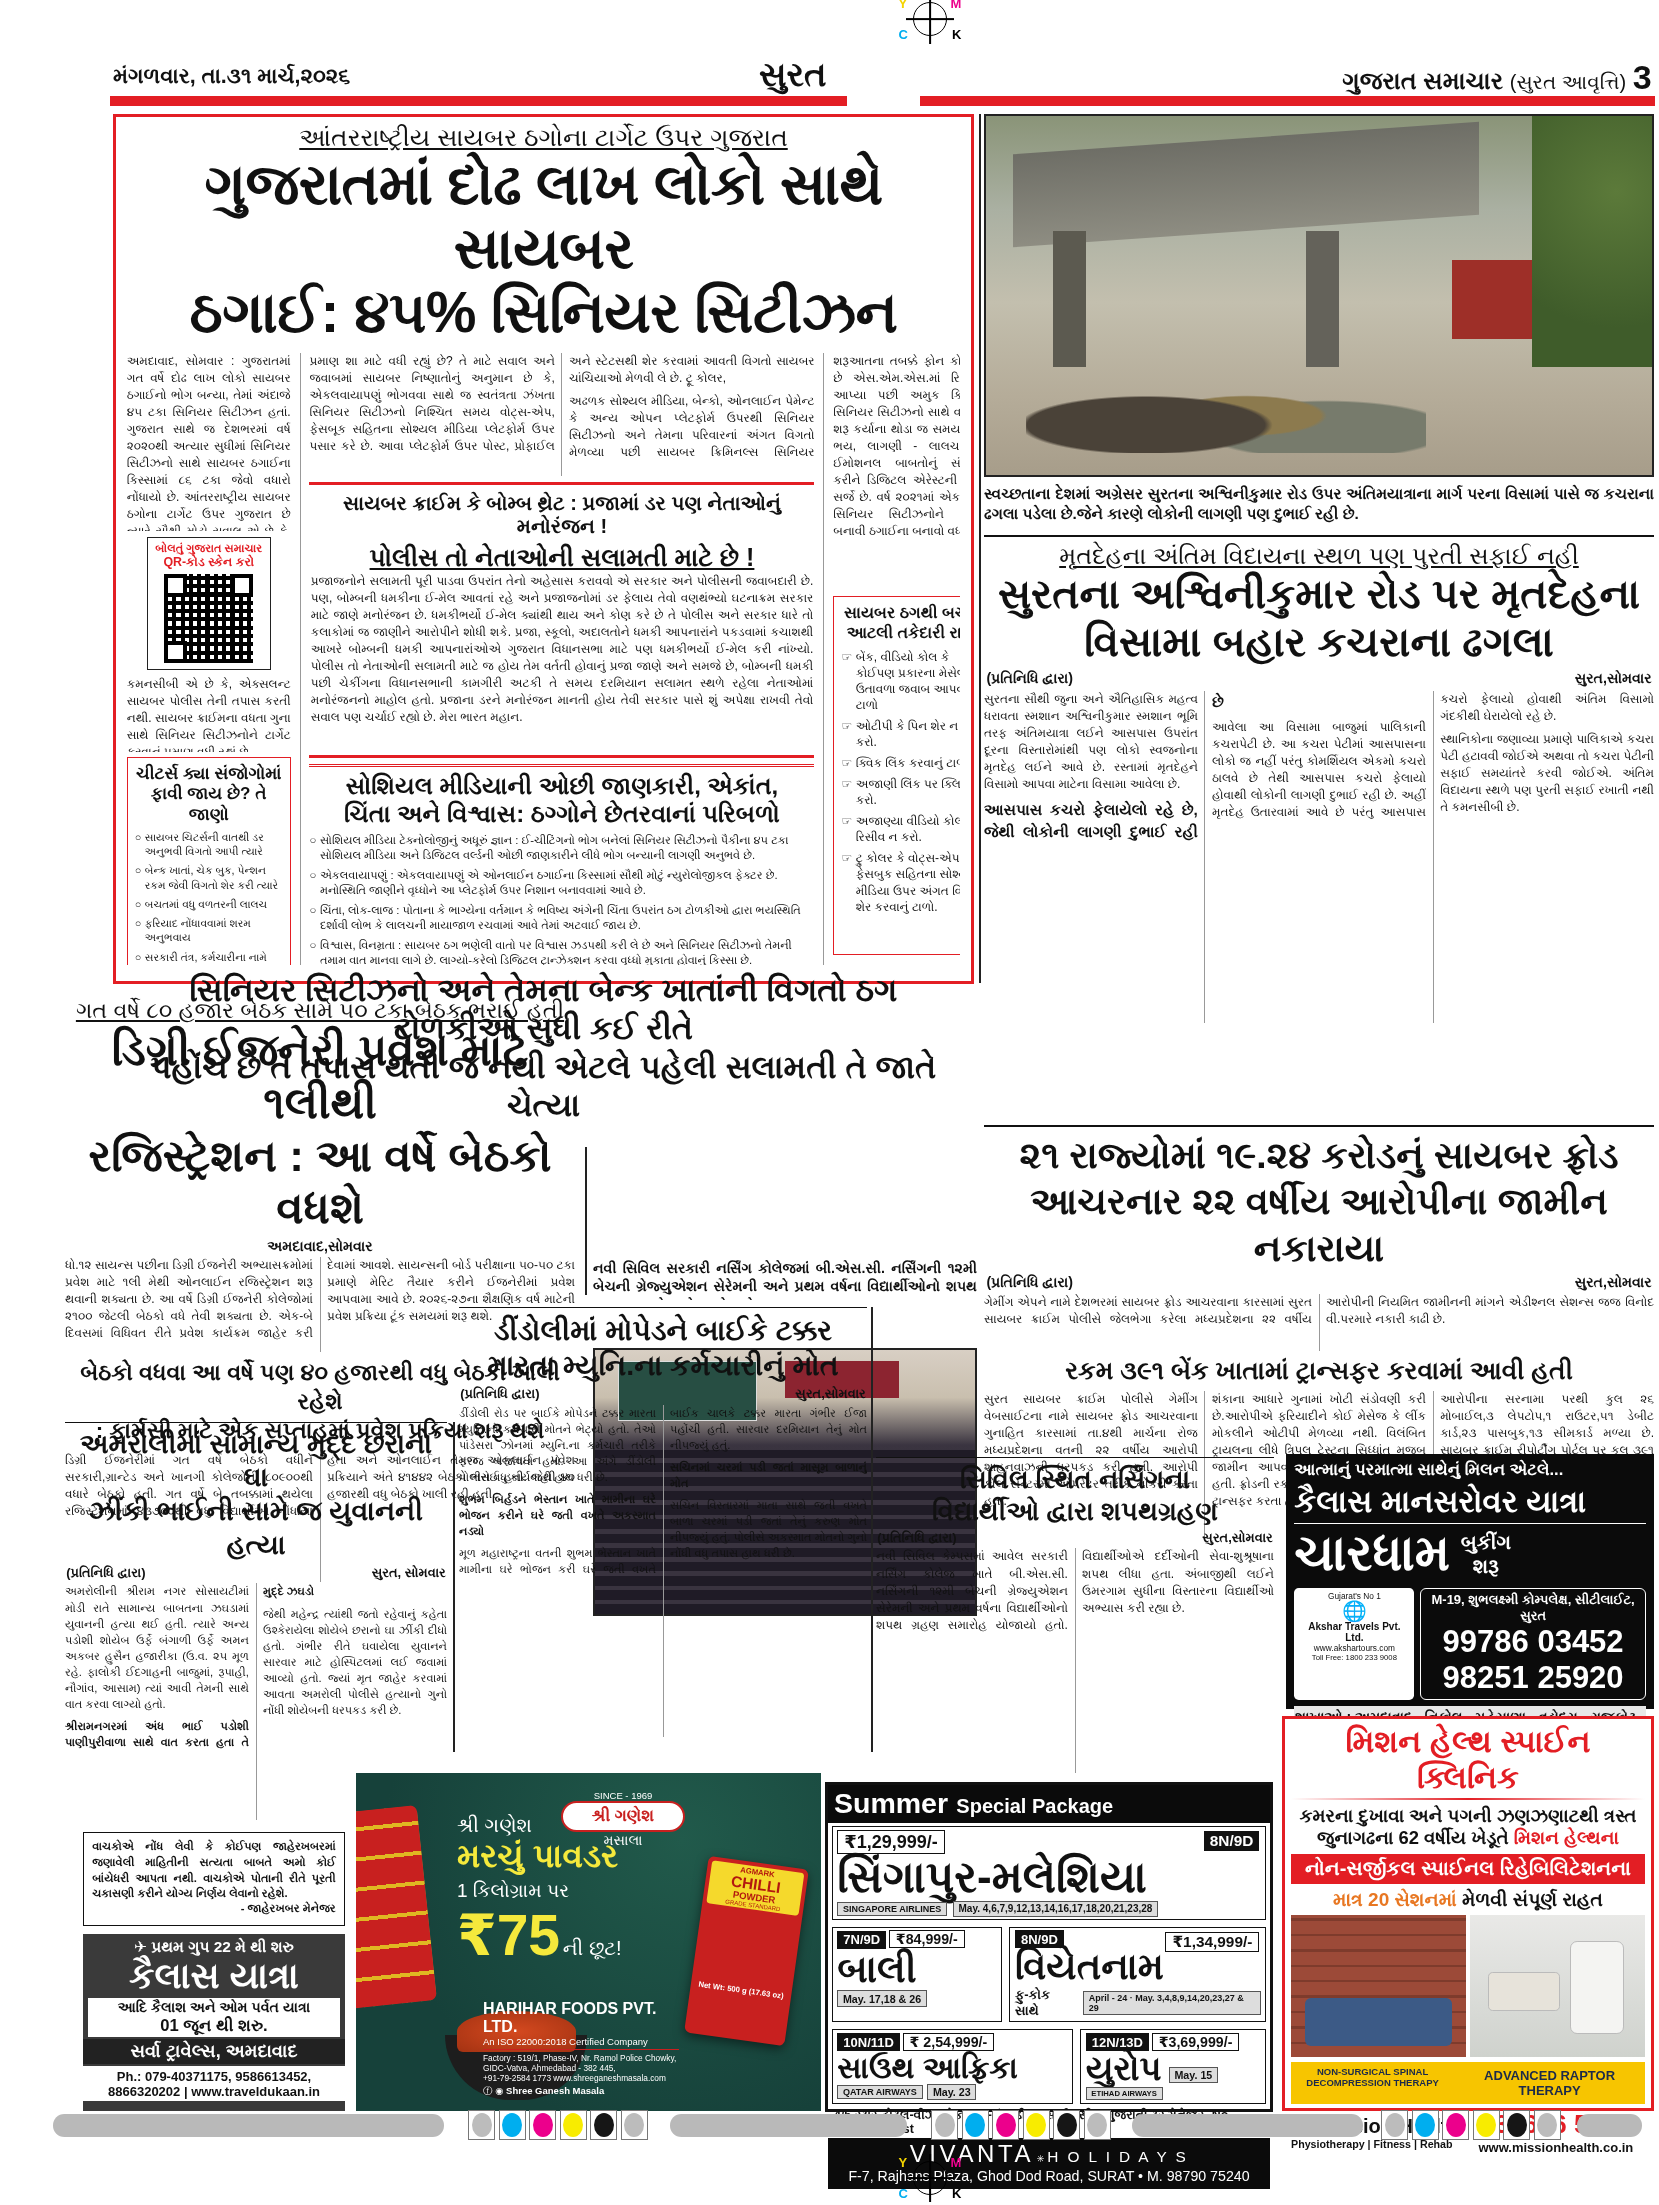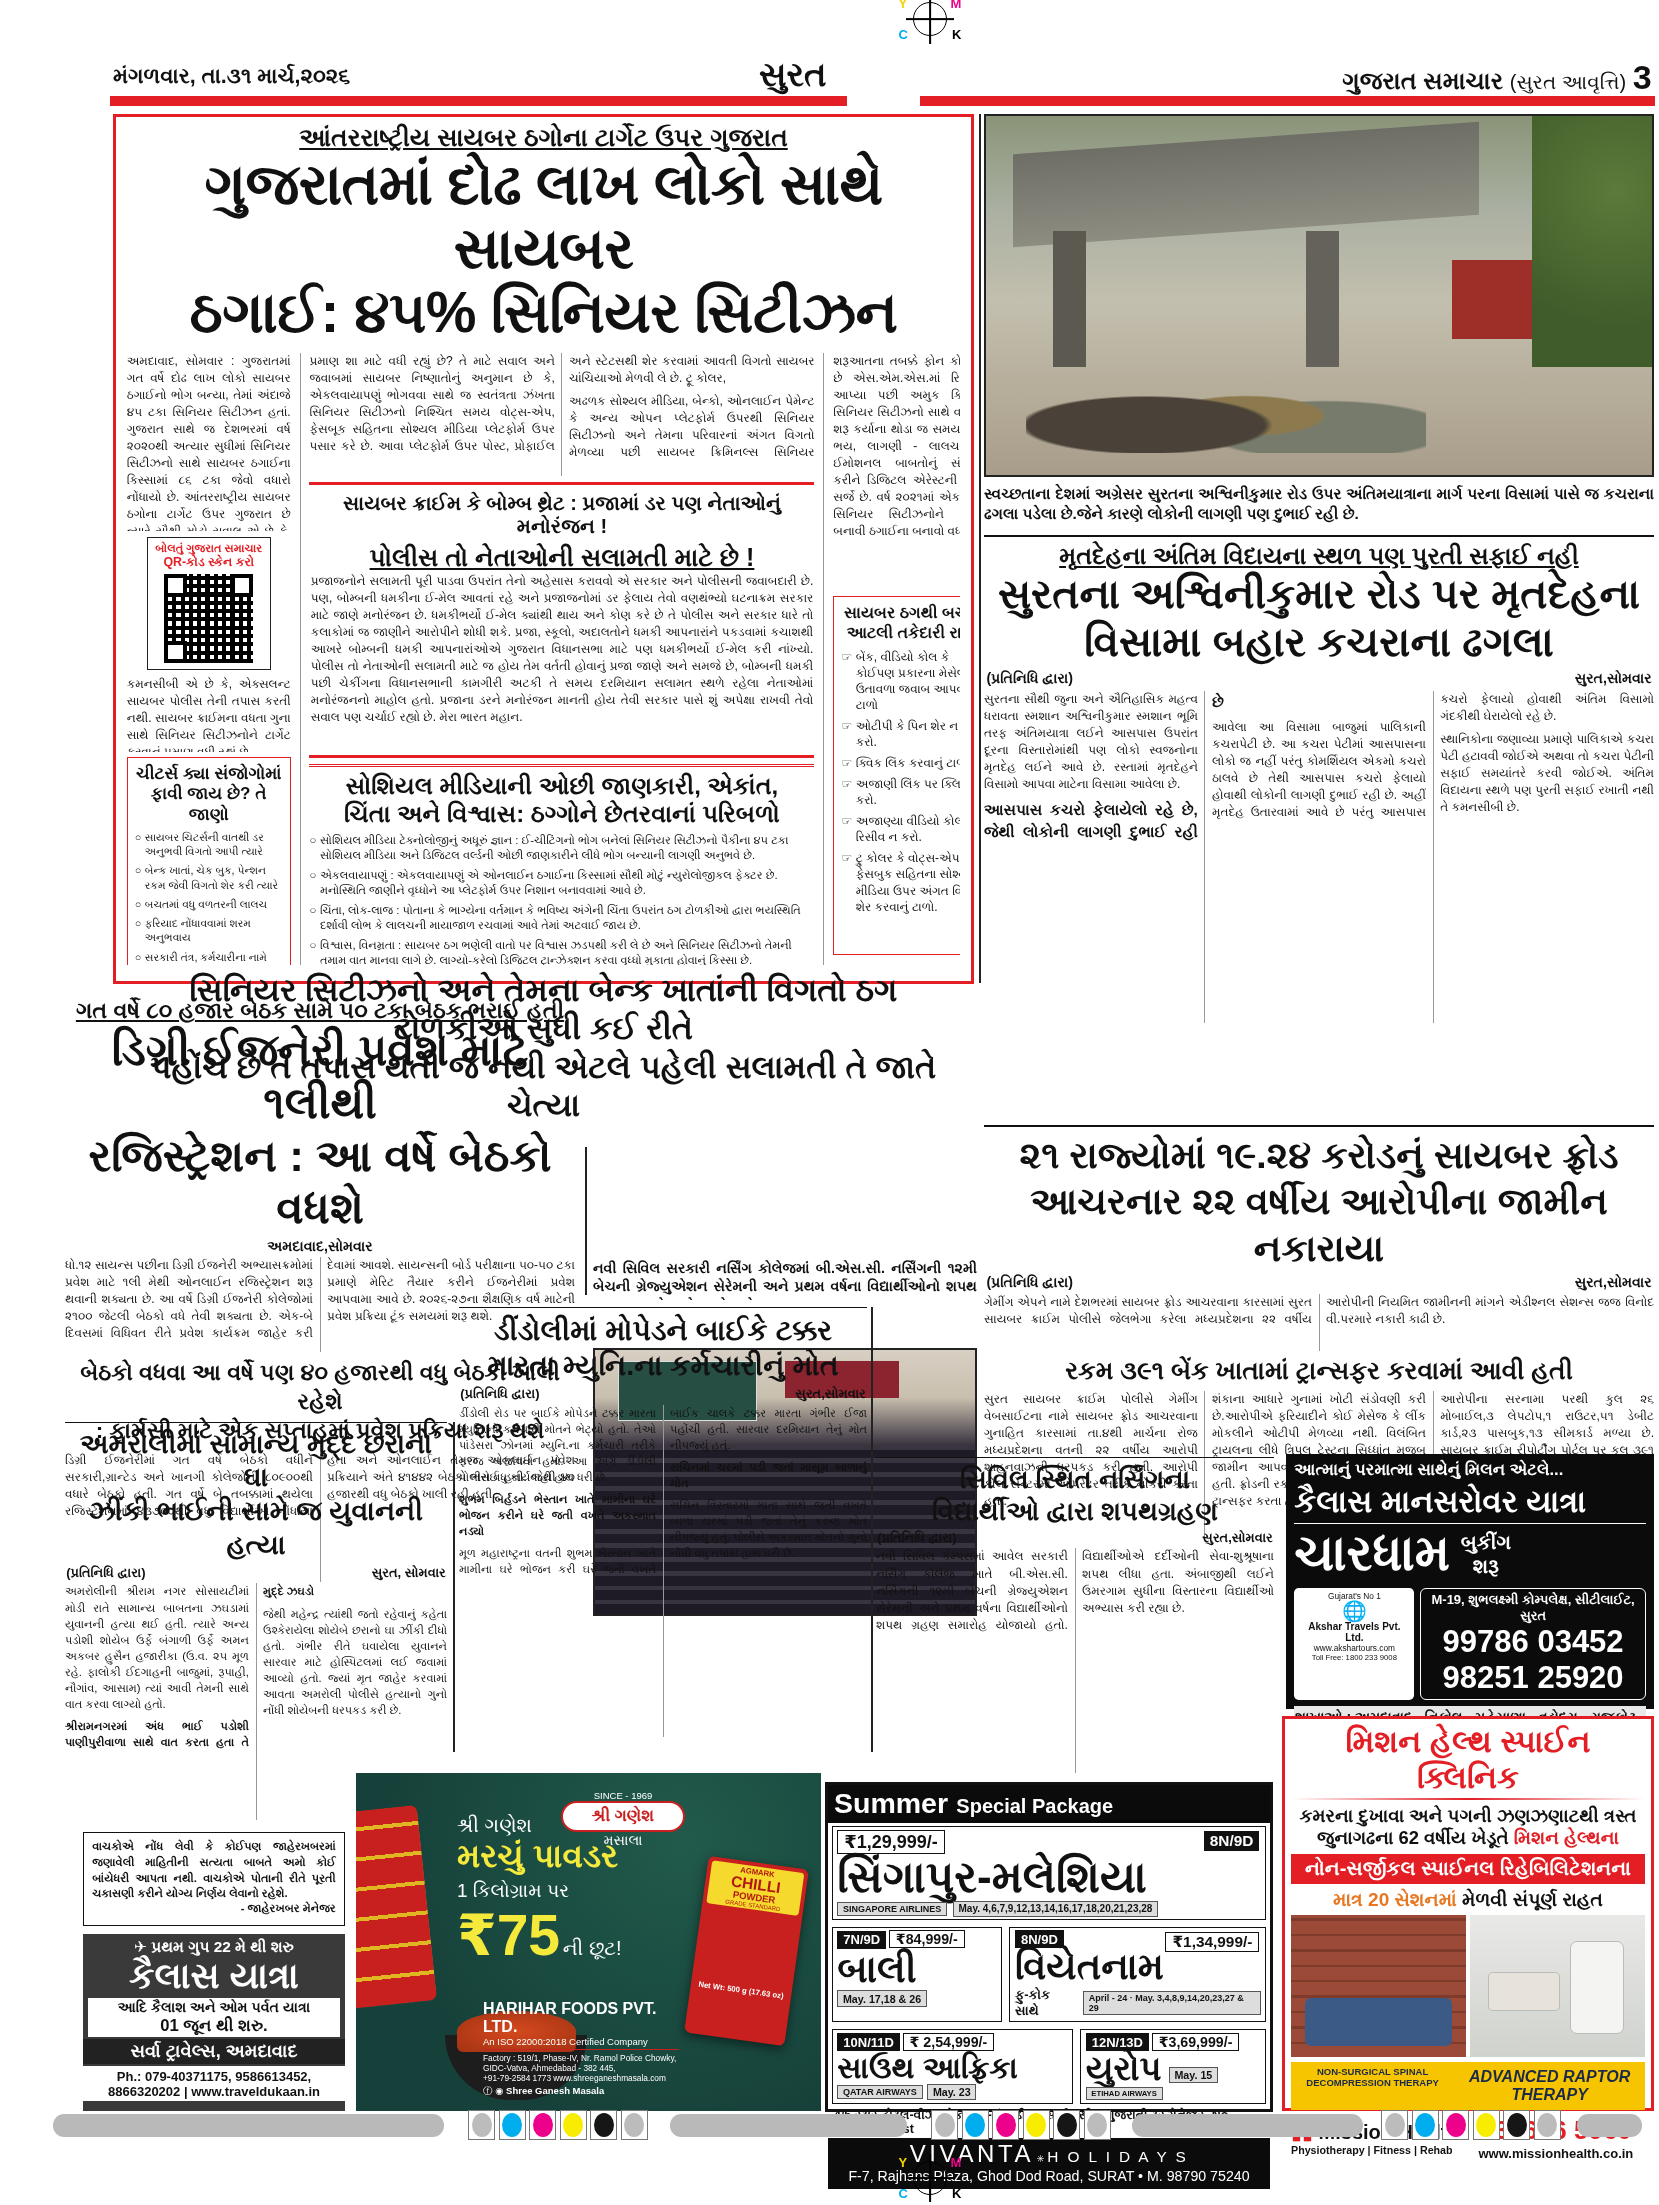--- a/index.html
+++ b/index.html
@@ -14,21 +14,21 @@
   .body{font-size:12px;line-height:1.42;}
   .body p{margin:0 0 6px 0;}
   .cols2{column-count:2;column-gap:14.2px;column-rule:0.6px solid #999;}
   .cols3{column-count:3;column-gap:14.2px;column-rule:0.6px solid #999;}
   .red{color:#e31e24;}
   .redbg{background:#e31e24;color:#fff;}
   .hr-red{background:#e31e24;height:9.5px;}
   .vline{position:absolute;width:1.8px;background:#222;}
   .photo{border:2.4px solid #222;box-sizing:border-box;position:relative;overflow:hidden;}
   .caption{font-size:15.4px;line-height:1.3;font-weight:bold;}
-  .kicker{font-weight:bold;text-decoration:underline;text-align:center;}
+  .kicker{font-weight:normal;text-decoration:underline;text-align:center;}
   .dlrow{display:flex;justify-content:space-between;font-weight:bold;font-size:14.2px;}
   
   #lead-box{left:113px;top:114px;width:861px;height:870px;border:3.6px solid #e31e24;box-sizing:border-box;padding:3.6px 10.7px;}
   #lead-box .hl{font-size:57px;line-height:1.12;font-weight:bold;text-align:center;letter-spacing:-0.6px;}
   .lead-flex{display:flex;gap:9.5px;margin-top:8.3px;height:612px;overflow:hidden;}
   .lcol1{width:164px;flex:none;}
   .lcolC{width:505px;flex:none;border-left:0.6px solid #999;border-right:0.6px solid #999;padding:0 8.3px;}
   .lcol4{width:159px;flex:none;}
   .inbox-red{border:2.4px solid #e31e24;padding:6px 7.1px;box-sizing:border-box;}
   .qrbox{border:1.8px solid #222;padding:4.7px 3.6px 6px;margin:6px auto;width:124px;box-sizing:border-box;text-align:center;}
@@ -351,21 +351,21 @@
       <div style="width:50%;height:142px;background:repeating-linear-gradient(0deg,#9c4a38 0 13px,#7e3b2c 13px 15.4px),linear-gradient(#b05a44,#8a4434);position:relative;">
         <div class="abs" style="left:8%;bottom:8%;width:84%;height:34%;background:#3c5a86;border-radius:6px;"></div>
       </div>
       <div style="width:50%;height:142px;background:linear-gradient(180deg,#e9e9e7,#cfd2cd);position:relative;">
         <div class="abs" style="right:12%;top:18%;width:30%;height:64%;background:#f4f4f2;border-radius:7.1px;border:1.2px solid #bbb;"></div>
         <div class="abs" style="left:10%;top:40%;width:40%;height:26%;background:#e7e3da;border-radius:4.7px;border:1.2px solid #bbb;"></div>
       </div>
     </div>
     <div style="display:flex;background:#f7c500;margin-top:4.7px;color:#1c2a4a;">
       <div class="b c" style="width:46%;font-size:9.5px;padding:3.6px 2.4px;">NON-SURGICAL SPINAL DECOMPRESSION THERAPY</div>
-      <div class="b c" style="width:54%;font-size:16px;padding:6px 2.4px;font-style:italic;">ADVANCED RAPTOR THERAPY</div>
+      <div class="b c" style="width:54%;font-size:13px;padding:6px 2.4px;">ADVANCED RAPTOR THERAPY</div>
     </div>
     <div style="display:flex;align-items:center;gap:7.1px;padding-top:4.7px;">
       <div>
         <div class="b" style="font-size:20px;"><span class="red">▮▮</span> <span>Mission Health</span></div>
         <div class="b" style="font-size:10.7px;">Physiotherapy | Fitness | Rehab</div>
       </div>
       <div class="c" style="flex:1;">
         <div class="b red" style="font-size:26px;">635656 5960</div>
         <div class="b" style="font-size:13px;">www.missionhealth.co.in</div>
       </div>

